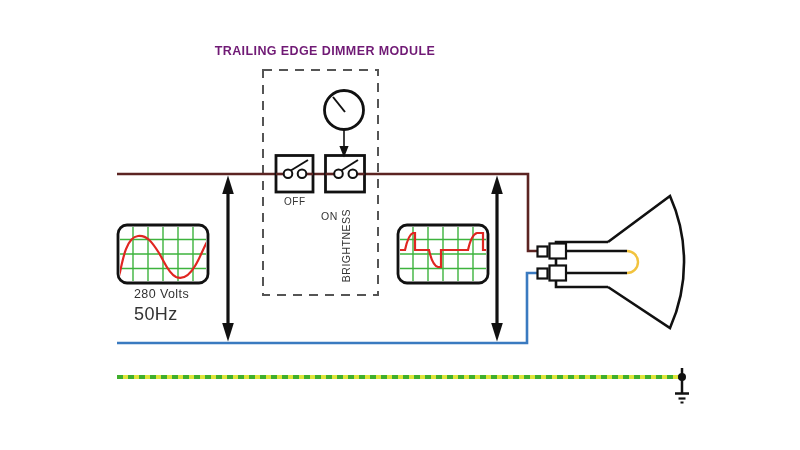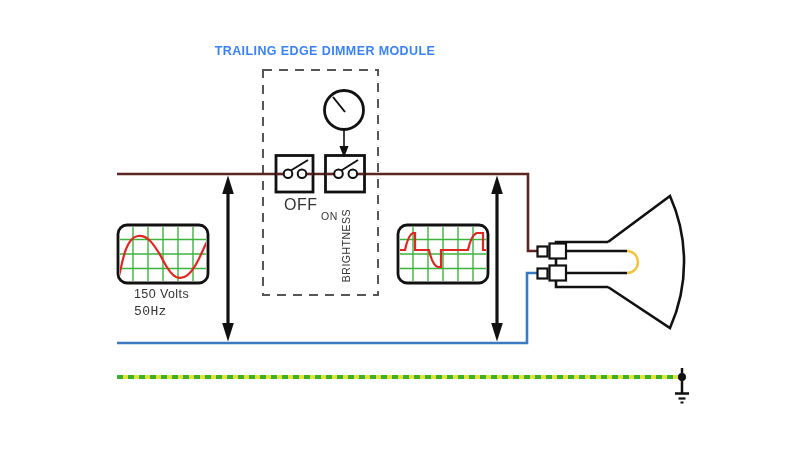--- a/index.html
+++ b/index.html
@@ -4,31 +4,31 @@
 <style>
   html,body{margin:0;padding:0;background:#fff;}
   .canvas{
     position:relative;width:800px;height:450px;background:#ffffff;overflow:hidden;
     font-family:"Liberation Sans","DejaVu Sans",sans-serif;
   }
   .canvas svg{position:absolute;left:0;top:0;}
   .lbl{position:absolute;color:#333;white-space:nowrap;}
   .title{
     left:209px;top:44px;width:232px;text-align:center;
-    font-size:12.5px;font-weight:600;letter-spacing:0.4px;color:#3b82f6;
+    font-size:12.5px;font-weight:600;letter-spacing:0.4px;color:#701a75;
   }
-  .off-lbl{left:284px;top:196px;font-size:16px;font-weight:500;letter-spacing:0.5px;}
+  .off-lbl{left:284px;top:196px;font-size:10px;font-weight:500;letter-spacing:0.5px;}
   .on-lbl{left:284px;top:210px;font-size:10.5px;font-weight:500;letter-spacing:0.5px;margin-left:37px;}
   .brightness-lbl{
     left:297px;top:239px;width:98px;height:13px;text-align:center;
     font-size:10.5px;font-weight:500;letter-spacing:0.5px;
     transform:rotate(-90deg);transform-origin:center center;
   }
   .volts-lbl{left:134px;top:287px;font-size:12.5px;font-weight:500;letter-spacing:0.4px;}
-  .hz-lbl{left:134px;top:304px;font-size:13px;font-weight:500;letter-spacing:0.4px;font-family:Liberation Mono, monospace;}
+  .hz-lbl{left:134px;top:304px;font-size:18px;font-weight:500;letter-spacing:0.4px;}
 </style>
 </head>
 <body>
 
 <div class="canvas">
 
   <svg width="800" height="450" viewBox="0 0 800 450">
     <defs>
       <clipPath id="scopeLClip">
           <rect x="120" y="227" width="86" height="54" rx="8"></rect>
@@ -138,16 +138,16 @@
       <rect x="549.5" y="243.5" width="16.5" height="15"></rect>
       <rect x="537.5" y="268.5" width="10" height="10"></rect>
       <rect x="549.5" y="265.5" width="16.5" height="15"></rect>
     </g>
   </svg>
 
   <div class="lbl title">TRAILING EDGE DIMMER MODULE</div>
   <div class="lbl off-lbl">OFF</div>
   <div class="lbl on-lbl">ON</div>
   <div class="lbl brightness-lbl">BRIGHTNESS</div>
-  <div class="lbl volts-lbl">150 Volts</div>
+  <div class="lbl volts-lbl">280 Volts</div>
   <div class="lbl hz-lbl">50Hz</div>
 
 </div>
 
 </body></html>

